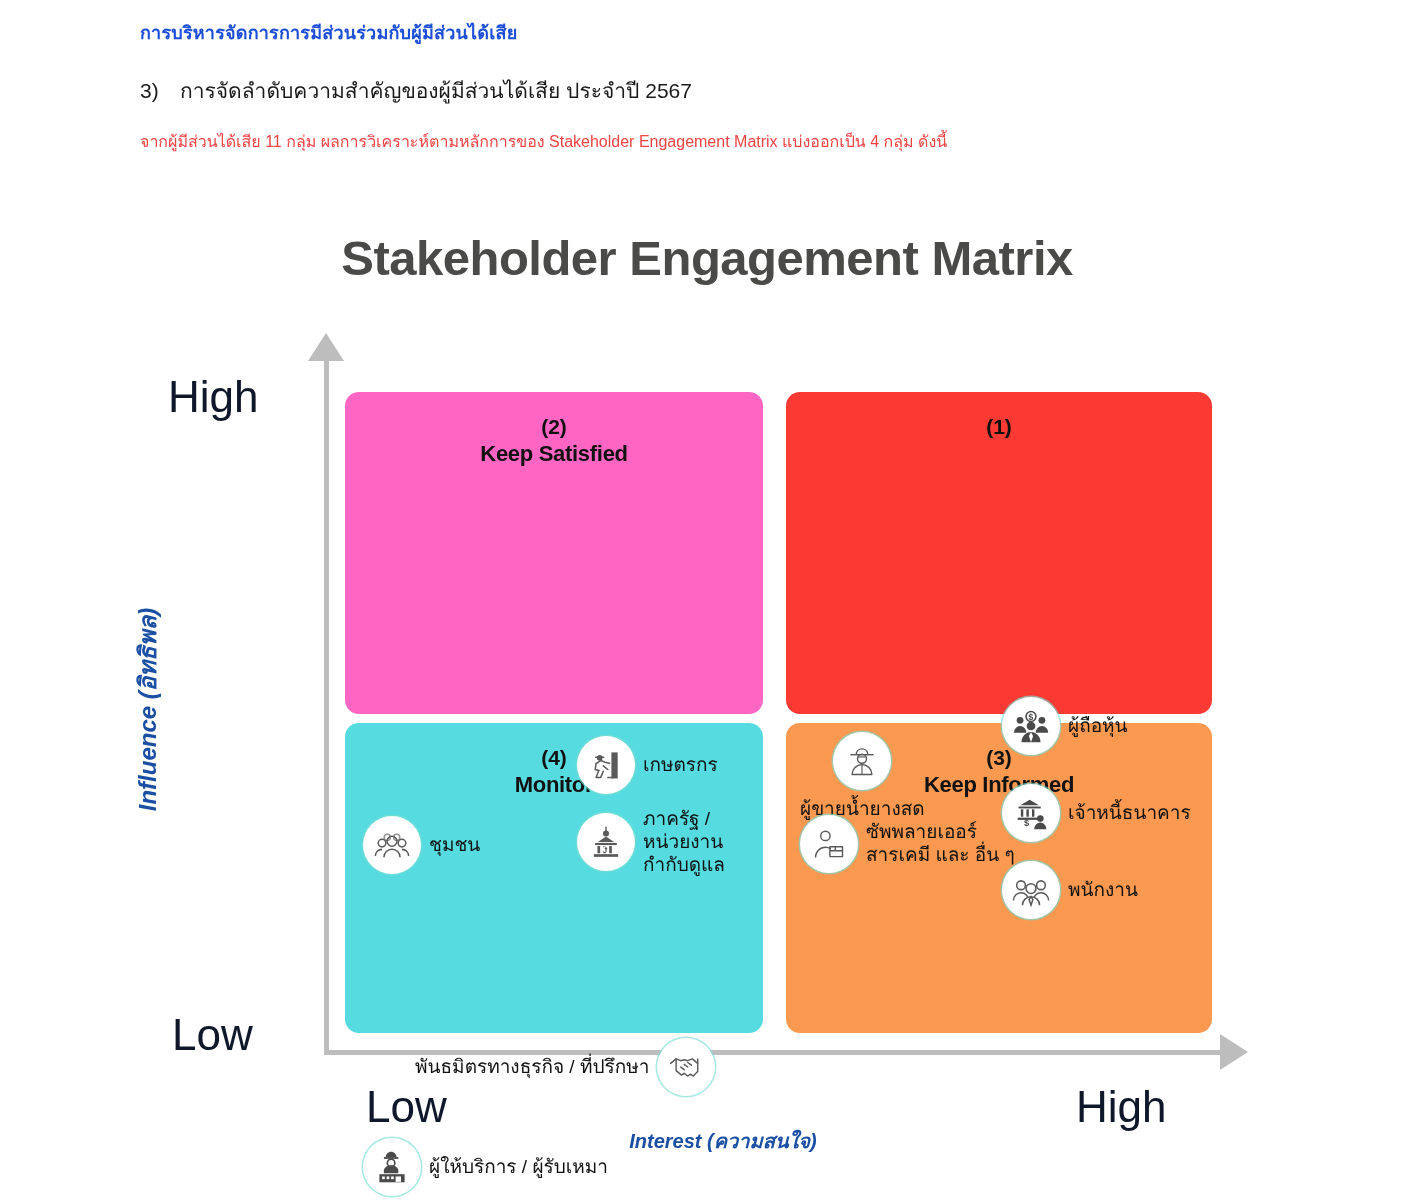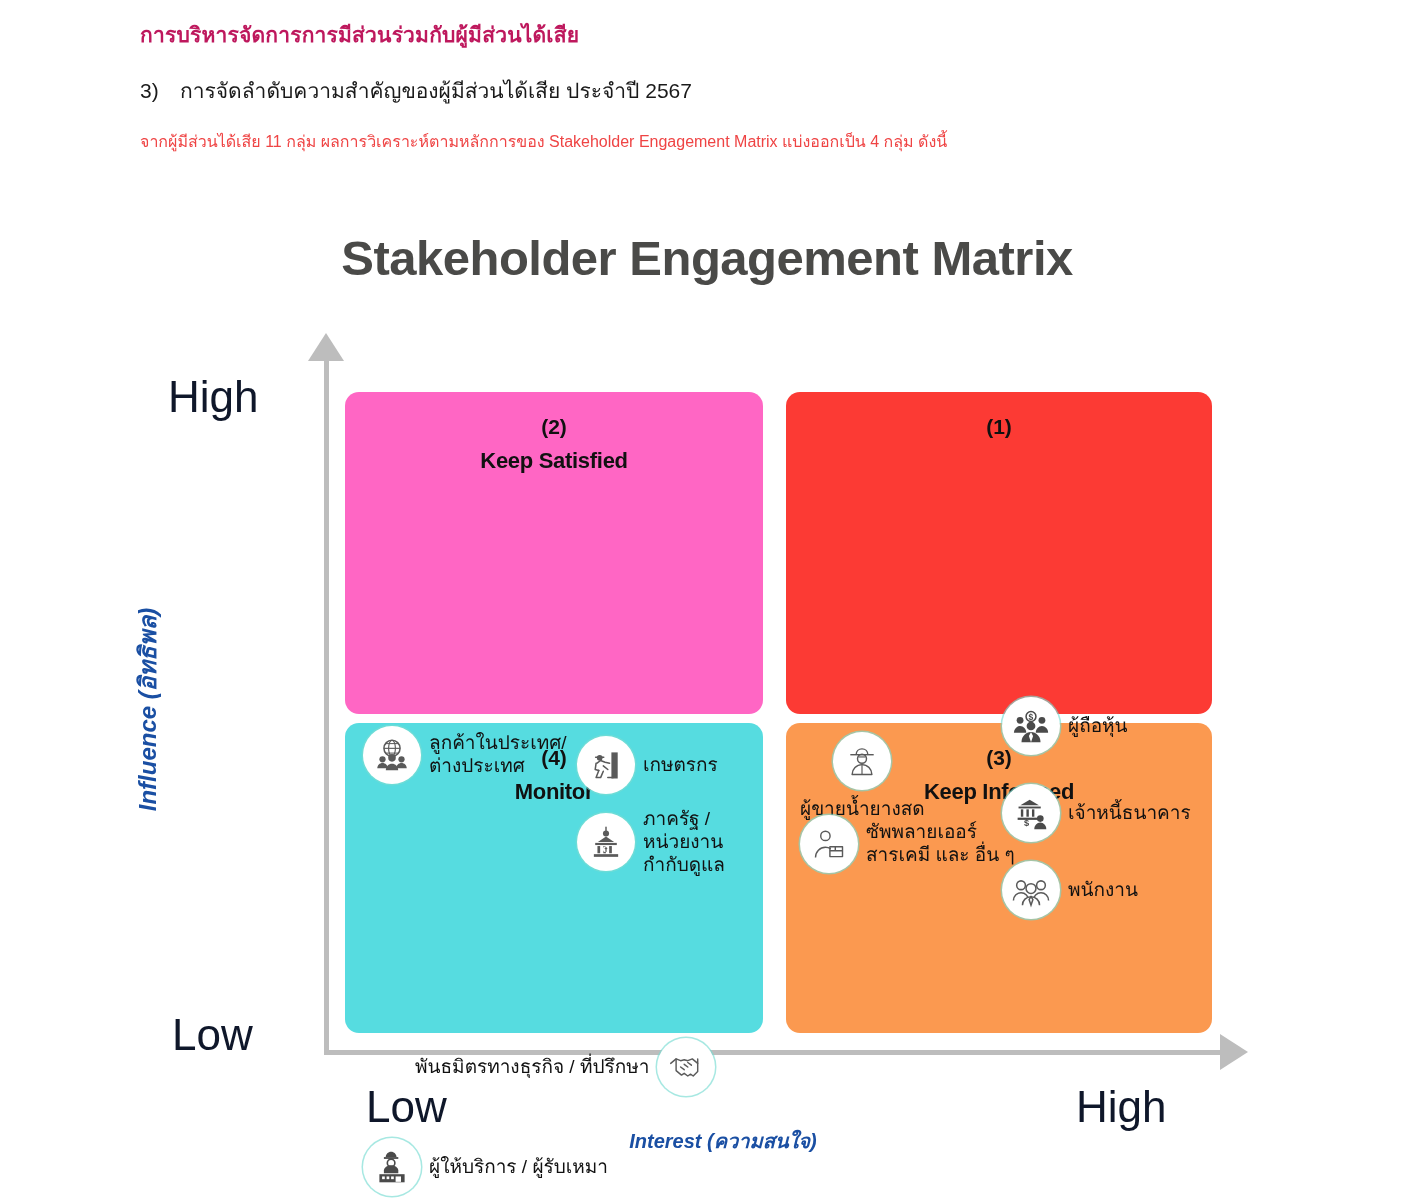--- a/index.html
+++ b/index.html
@@ -14,23 +14,23 @@
     position: relative;
     font-family: "Liberation Sans", "DejaVu Sans", sans-serif;
     overflow: hidden;
   }
 
   
   #doc-heading {
     position: absolute;
     left: 140px;
     top: 18px;
-    font-size: 21px;
+    font-size: 18px;
     font-weight: bold;
-    color: #be185d;
+    color: #1d4ed8;
     letter-spacing: 0.2px;
     white-space: nowrap;
   }
   #doc-item-line {
     position: absolute;
     left: 140px;
     top: 74px;
     font-size: 21px;
     color: #1a1a1a;
     white-space: nowrap;
@@ -152,21 +152,21 @@
 
   .quad-header {
     position: absolute;
     left: 0; right: 0;
     top: 22px;
     text-align: center;
     color: #111111;
     line-height: 1.25;
   }
   .quad-num { font-size: 21px; font-weight: bold; display: block; }
-  .quad-name { font-size: 22px; font-weight: bold; display: block; letter-spacing: -0.3px; margin-top: 7px; }
+  .quad-name { font-size: 22px; font-weight: bold; display: block; letter-spacing: -0.3px; }
 
   
   .chip {
     position: absolute;
     display: flex;
     align-items: center;
     gap: 8px;
   }
   .chip.rtl { flex-direction: row-reverse; }
   .chip-icon {
@@ -253,56 +253,52 @@
     </div>
   </div>
 
   <div class="quadrant" id="quadrant-3">
     <div class="quad-header">
       <span class="quad-num">(3)</span>
       <span class="quad-name">Keep Informed</span>
     </div>
   </div>
 
-  <div class="chip" id="chip-customers">
-    <div class="chip-icon">
-      <svg viewBox="0 0 40 40" width="38" height="38" fill="#5a5a5a">
-        <circle cx="20" cy="13" r="8.5" fill="none" stroke="#5a5a5a" stroke-width="1.6"></circle>
-        <ellipse cx="20" cy="13" rx="3.6" ry="8.5" fill="none" stroke="#5a5a5a" stroke-width="1.2"></ellipse>
-        <line x1="11.5" y1="13" x2="28.5" y2="13" stroke="#5a5a5a" stroke-width="1.2"></line>
-        <line x1="13" y1="8" x2="27" y2="8" stroke="#5a5a5a" stroke-width="1.1"></line>
-        <line x1="13" y1="18" x2="27" y2="18" stroke="#5a5a5a" stroke-width="1.1"></line>
-        <circle cx="20" cy="23" r="4"></circle>
-          <path d="M13.5 36c0-4 3-6.8 6.5-6.8S26.5 32 26.5 36z"></path>
-        <circle cx="10" cy="24.5" r="3.3"></circle>
-          <path d="M4.5 34c0-3.3 2.4-5.6 5.5-5.6s5.5 2.3 5.5 5.6z"></path>
-        <circle cx="30" cy="24.5" r="3.3"></circle>
-          <path d="M24.5 34c0-3.3 2.4-5.6 5.5-5.6s5.5 2.3 5.5 5.6z"></path>
-      </svg>
-    </div>
-    <span class="chip-label">ลูกค้าในประเทศ/
-ต่างประเทศ</span>
-  </div>
 
   <div class="chip" id="chip-farmers">
     <div class="chip-icon">
       <svg viewBox="0 0 40 40" width="36" height="36" fill="none" stroke="#5a5a5a" stroke-width="1.7" stroke-linecap="round" stroke-linejoin="round">
         <rect x="26" y="6" width="7" height="29" fill="#5a5a5a" stroke="none"></rect>
         <path d="M22 34h6"></path>
         <circle cx="13" cy="12" r="3.2" fill="#5a5a5a" stroke="none"></circle>
         <path d="M8.5 11.5h9"></path>
         <path d="M10 18l4-3 5 2 5 1"></path>
         <path d="M9 18l-1 7 4 1"></path>
         <path d="M12 26l-3 8h5l3-7"></path>
         <path d="M17 21l5 4"></path>
       </svg>
     </div>
     <span class="chip-label">เกษตรกร</span>
   </div>
 
+  <div class="chip" id="chip-community">
+    <div class="chip-icon">
+      <svg viewBox="0 0 40 40" width="38" height="38" fill="none" stroke="#5a5a5a" stroke-width="1.6">
+        <circle cx="20" cy="16" r="5.2"></circle>
+          <path d="M11.5 33c0-5 3.8-8.6 8.5-8.6s8.5 3.6 8.5 8.6"></path>
+        <circle cx="9.5" cy="18" r="4"></circle>
+          <path d="M2.5 31.5c0-4 3.1-6.9 7-6.9"></path>
+        <circle cx="30.5" cy="18" r="4"></circle>
+          <path d="M37.5 31.5c0-4-3.1-6.9-7-6.9"></path>
+        <circle cx="15" cy="12" r="3.2" opacity="0.65"></circle>
+        <circle cx="25" cy="12" r="3.2" opacity="0.65"></circle>
+      </svg>
+    </div>
+    <span class="chip-label">ชุมชน</span>
+  </div>
 
   <div class="chip" id="chip-gov">
     <div class="chip-icon">
       <svg viewBox="0 0 40 40" width="36" height="36" fill="#5a5a5a">
         <rect x="19.2" y="3" width="1.6" height="5"></rect>
         <circle cx="20" cy="10.5" r="3.4"></circle>
         <path d="M20 14l9 6H11z"></path>
         <rect x="8" y="21" width="24" height="2.4"></rect>
         <rect x="10.5" y="24.5" width="3" height="8"></rect>
         <rect x="17" y="24.5" width="3" height="8"></rect>

